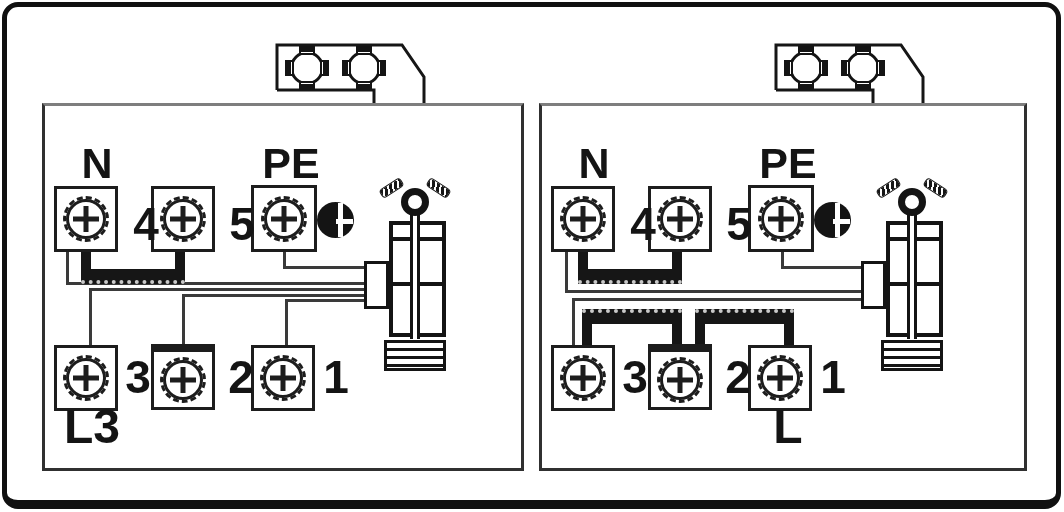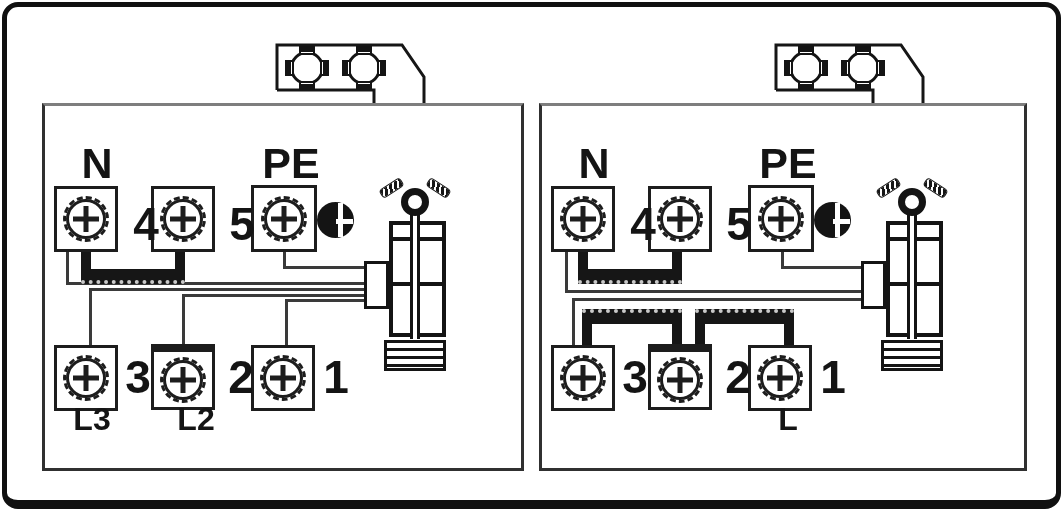--- a/index.html
+++ b/index.html
@@ -29,21 +29,21 @@
   .tscrew{position:absolute;left:50%;top:50%;transform:translate(-50%,-50%);
           width:46px;height:46px;border:3px dashed #1d1d1d;border-radius:50%}
   .tscrew::before{content:"";position:absolute;left:50%;top:50%;transform:translate(-50%,-50%);
           width:34px;height:34px;border:3px solid #1d1d1d;border-radius:50%}
   .tscrew i{position:absolute;left:50%;top:50%;transform:translate(-50%,-50%);background:#1d1d1d}
   .bh{width:26px;height:5px}
   .bv{width:5px;height:26px}
   
   .lbl{position:absolute;color:#141414;font-weight:700;line-height:1;
        transform:translateX(-50%);white-space:nowrap}
-  .s43{font-size:43px}.s46{font-size:46px}.s48{font-size:32px}
+  .s43{font-size:43px}.s46{font-size:46px}.s48{font-size:48px}
   .lp-n{left:52px;top:36px}   .lp-pe{left:246px;top:36px}
   .lp-4{left:101px;top:95px}  .lp-5{left:197px;top:95px}
   .lp-b3{left:93px;top:248px} .lp-b2{left:196px;top:248px} .lp-b1{left:291px;top:248px}
   .lp-l3{left:47px;top:297px} .lp-l2{left:151px;top:297px} .lp-l1{left:251px;top:297px}
   .lp-l{left:246px;top:297px}
   
   .pe-sym{position:absolute;left:272px;top:96px;width:37px;height:36px;
           background:#141414;border-radius:50%}
   .pe-sym::before{content:"";position:absolute;left:58%;top:4%;width:5px;height:92%;background:#fff}
   .pe-sym::after{content:"";position:absolute;left:52%;top:46%;width:46%;height:5px;background:#fff}
@@ -179,21 +179,20 @@
     <div class="pe-sym"></div>
 
     <div class="lbl s43 lp-n">N</div>
     <div class="lbl s43 lp-pe">PE</div>
     <div class="lbl s46 lp-4">4</div>
     <div class="lbl s46 lp-5">5</div>
     <div class="lbl s46 lp-b3">3</div>
     <div class="lbl s46 lp-b2">2</div>
     <div class="lbl s46 lp-b1">1</div>
     <div class="lbl s48 lp-l3">L3</div>
-    <div class="lbl s48 lp-l2">L2</div>
   </div>
 
   <div class="panel" id="panelR">
 
     <div class="w" style="left:23px;top:146px;width:3px;height:41px"></div>
     <div class="w" style="left:23px;top:184px;width:299px;height:3px"></div>
     <div class="w" style="left:239px;top:146px;width:3px;height:17px"></div>
     <div class="w" style="left:239px;top:160px;width:83px;height:3px"></div>
     <div class="w" style="left:30px;top:192px;width:292px;height:3px"></div>
     <div class="w" style="left:30px;top:192px;width:3px;height:49px"></div>

